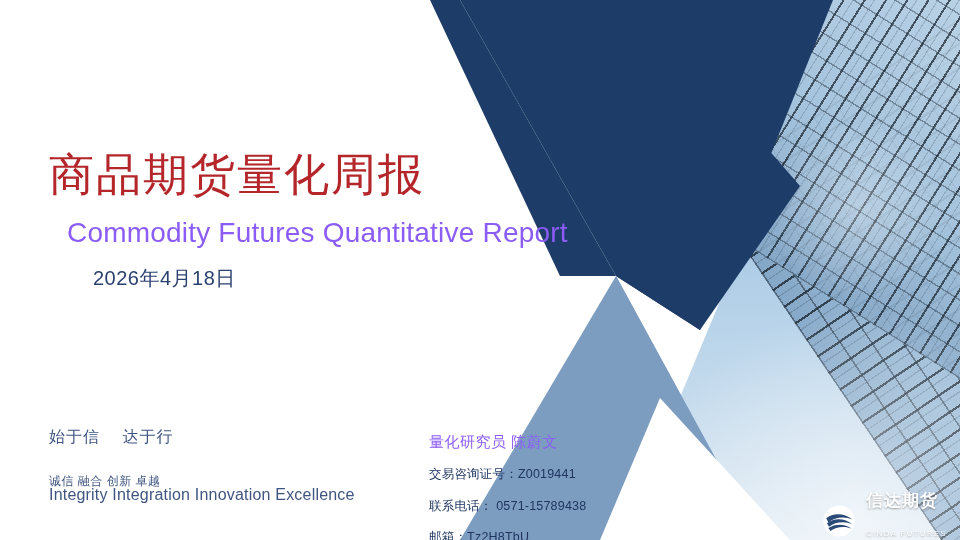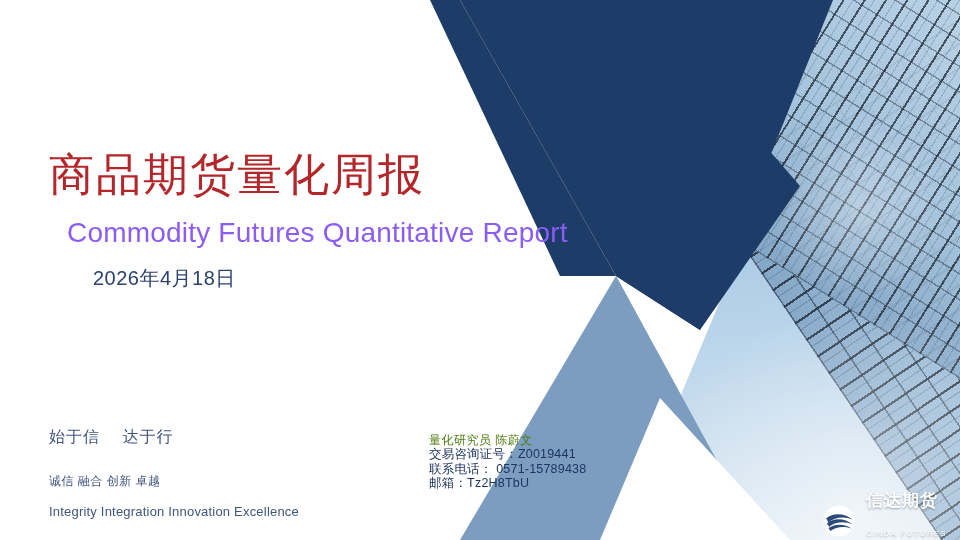--- a/index.html
+++ b/index.html
@@ -173,39 +173,38 @@
     white-space:nowrap;
   }
   .slogan-sub{
     margin-top:30px;
     font-size:12px;line-height:1;
     letter-spacing:.5px;
     color:#3f5580;
     white-space:nowrap;
   }
   .slogan-en{
-    margin-top:18px;
-    font-size:13px;line-height:1;
+    font-size:16px;line-height:1;
     letter-spacing:.2px;
     color:#3f5580;
     white-space:nowrap;
   }
 
   .contact{
     position:absolute;left:429px;top:434px;
     color:#1f3560;
   }
   .contact-name{
-    font-size:12px;line-height:1;
+    font-size:15px;line-height:1;
     letter-spacing:.5px;
-    color:#4d7c0f;
+    color:#8b5cf6;
     white-space:nowrap;
   }
   .contact-row{
-    margin-top:2px;
+    margin-top:19px;
     font-size:12.5px;line-height:1;
     letter-spacing:.2px;
     color:#1f3560;
     white-space:nowrap;
   }
 
   
   .logo{
     position:absolute;left:822px;top:492px;
     display:flex;align-items:flex-end;gap:10px;

